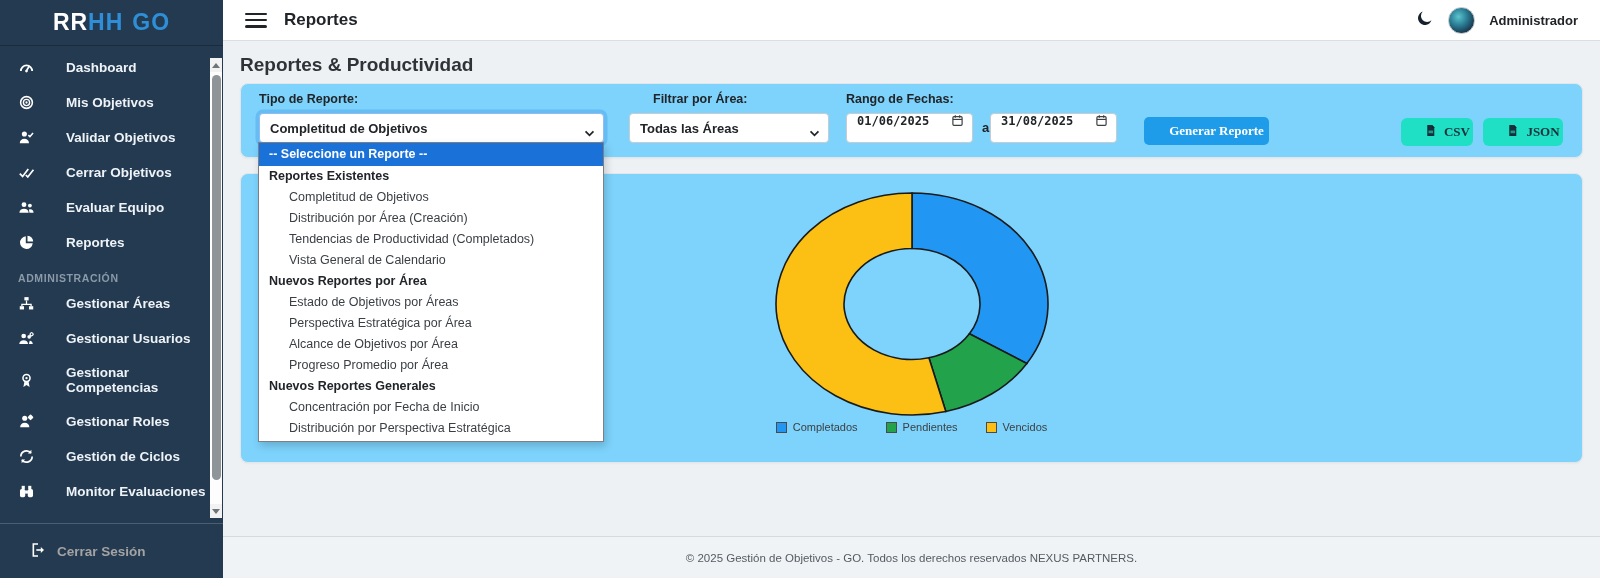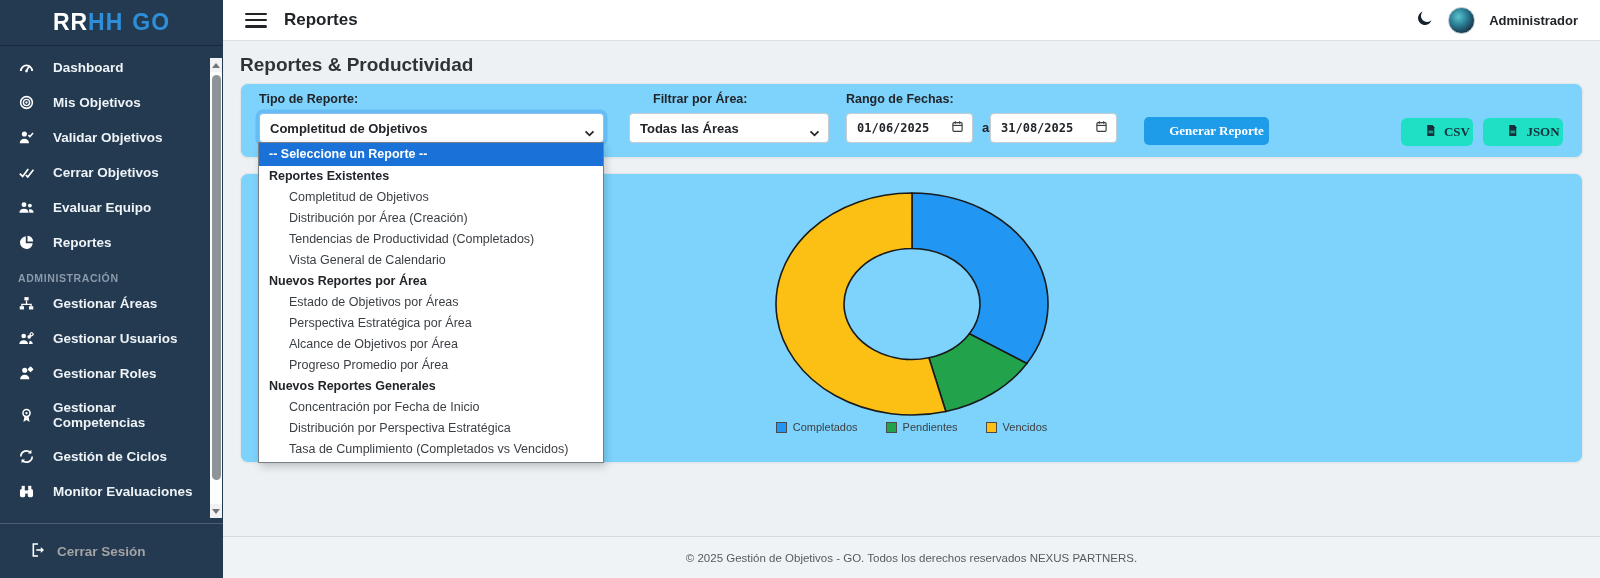--- a/index.html
+++ b/index.html
@@ -7,21 +7,21 @@
   body { font-family: "Liberation Sans", sans-serif; overflow:hidden; }
   .app { position:relative; width:1600px; height:578px; background:#edf1f4; overflow:hidden; }
 
   
   .sidebar { position:absolute; left:0; top:0; width:223px; height:578px; background:#243a51; z-index:10; }
   .logo { height:46px; display:flex; align-items:center; justify-content:center; font-size:23px; font-weight:800; letter-spacing:1px; border-bottom:1px solid rgba(0,0,0,.25); }
   .logo .w { color:#ffffff; }
   .logo .b { color:#2e8fd8; }
   .logo .go { margin-left:9px; }
   .nav { position:absolute; top:50px; left:0; right:14px; }
-  .nav-item { display:flex; align-items:center; gap:18px; padding:9px 0 9px 18px; color:#eef3f7; font-size:13.5px; font-weight:600; cursor:pointer; }
+  .nav-item { display:flex; align-items:center; gap:31px; padding:9px 0 9px 18px; color:#eef3f7; font-size:13.5px; font-weight:600; cursor:pointer; }
   .nav-item svg { display:block; flex:0 0 17px; }
   .section-label { margin:12px 0 2px 18px; font-size:10.5px; font-weight:700; letter-spacing:.6px; color:#8a9aa8; }
   .logout-band { position:absolute; left:0; right:0; bottom:0; height:55px; border-top:1px solid rgba(255,255,255,.18); display:flex; align-items:center; gap:11px; padding-left:30px; color:#a3a3a3; font-size:13.5px; font-weight:600; cursor:pointer; }
 
   
   .sb-scroll { position:absolute; top:58px; right:1px; width:12px; height:460px; background:#fdfdfd; border-radius:2px; }
   .sb-arrow { position:absolute; left:0; width:12px; height:14px; background:#f2f2f2; display:flex; align-items:center; justify-content:center; cursor:pointer; }
   .sb-arrow.up { top:0; }
   .sb-arrow.down { bottom:0; }
   .tri-up { width:0; height:0; border-left:4px solid transparent; border-right:4px solid transparent; border-bottom:5px solid #6f7479; }
@@ -43,21 +43,21 @@
   .page-heading { position:absolute; left:17px; top:13px; font-size:19px; font-weight:800; color:#2f3337; }
 
   .card { position:absolute; background:#7dd3fc; border:1px solid #e2e6ea; border-radius:8px; box-shadow:0 1px 2px rgba(30,40,50,.04); }
   .filter-card { left:17px; top:42px; width:1343px; height:75px; }
   .chart-card { left:17px; top:132px; width:1343px; height:290px; }
 
   .f-label { position:absolute; font-size:12.5px; font-weight:700; color:#212529; }
   .select { position:absolute; height:30px; background:#fff; border:1px solid #c6ccd2; border-radius:4px; display:flex; align-items:center; padding:0 26px 0 10px; font-size:13px; font-weight:600; color:#212529; cursor:pointer; }
   .select.focused { border-color:#8fbdf2; box-shadow:0 0 0 3.5px rgba(30,125,220,.25); }
   .select .chev { position:absolute; right:8px; top:11px; }
-  .dateinput { position:absolute; height:30px; width:127px; background:#fff; border:1px solid #c6ccd2; border-radius:4px; display:flex; align-items:center; justify-content:space-between; padding:0 8px 0 10px; font-family:"DejaVu Sans Mono", monospace; font-size:12px; font-weight:700; color:#212529; cursor:text; }
+  .dateinput { position:absolute; height:30px; width:127px; background:#fff; border:1px solid #c6ccd2; border-radius:4px; display:flex; justify-content:space-between; padding:0 8px 0 10px; font-family:"DejaVu Sans Mono", monospace; font-size:12px; font-weight:700; color:#212529; cursor:text; }
   .date-sep { position:absolute; font-size:13px; font-weight:600; color:#212529; }
   .btn { position:absolute; border:none; border-radius:5px; display:flex; align-items:center; justify-content:center; gap:7px; cursor:pointer; font-family:Liberation Serif, serif;padding-left:20px; }
   .btn-primary { left:903px; top:33px; width:125px; height:28px; background:#1e9be9; color:#fff; font-size:13px; font-weight:700; }
   .btn-export { top:34px; height:28px; background:#1fe0c4; color:#15303a; font-size:13px; font-weight:800; border-radius:6px; }
   .btn-csv { left:1160px; width:72px; }
   .btn-json { left:1242px; width:80px; }
 
   
   .dropdown { position:absolute; left:35px; top:101px; width:346px; background:#fff; border:1px solid #7a8086; z-index:20; box-shadow:2px 4px 8px rgba(0,0,0,.18); padding-bottom:2px; }
   .dd-row { font-size:12.5px; line-height:15px; padding:3px 10px; color:#3a3f44; cursor:pointer; }
@@ -171,36 +171,36 @@
               <path d="M15.4 19.8h5.4c0-2.8-1.8-4.6-4.3-4.6" fill="#fff"></path>
               <circle cx="19.2" cy="6" r="2.1" fill="none" stroke="#fff" stroke-width="1.6"></circle>
               <path d="M19.2 2.9v1M19.2 8.1v1M16.5 6h1M20.9 6h1" stroke="#fff" stroke-width="1.4"></path>
             </svg>
           </span>
         <span>Gestionar Usuarios</span>
       </div>
       <div class="nav-item">
         <span>
             <svg width="17" height="17" viewBox="0 0 24 24">
+              <circle cx="12" cy="8.6" r="5" fill="none" stroke="#fff" stroke-width="2.2"></circle>
+              <circle cx="12" cy="8.6" r="1.7" fill="#fff"></circle>
+              <path d="M9.2 13.2L7.6 21l4.4-2.5L16.4 21l-1.6-7.8" fill="#fff"></path>
+            </svg>
+          </span>
+        <span>Gestionar Competencias</span>
+      </div>
+      <div class="nav-item">
+        <span>
+            <svg width="17" height="17" viewBox="0 0 24 24">
               <circle cx="9.5" cy="7.5" r="3.6" fill="#fff"></circle>
               <path d="M3 20c0-3.7 2.9-6.1 6.5-6.1S16 16.3 16 20z" fill="#fff"></path>
               <rect x="14.6" y="3" width="6.2" height="6.2" rx="1.2" transform="rotate(45 17.7 6.1)" fill="#fff"></rect>
             </svg>
           </span>
         <span>Gestionar Roles</span>
-      </div>
-      <div class="nav-item">
-        <span>
-            <svg width="17" height="17" viewBox="0 0 24 24">
-              <circle cx="12" cy="8.6" r="5" fill="none" stroke="#fff" stroke-width="2.2"></circle>
-              <circle cx="12" cy="8.6" r="1.7" fill="#fff"></circle>
-              <path d="M9.2 13.2L7.6 21l4.4-2.5L16.4 21l-1.6-7.8" fill="#fff"></path>
-            </svg>
-          </span>
-        <span>Gestionar Competencias</span>
       </div>
       <div class="nav-item">
         <span>
             <svg width="17" height="17" viewBox="0 0 24 24">
               <path d="M20 12a8 8 0 0 1-14.3 4.9" fill="none" stroke="#fff" stroke-width="2.4"></path>
               <path d="M4 12a8 8 0 0 1 14.3-4.9" fill="none" stroke="#fff" stroke-width="2.4"></path>
               <path d="M18.9 2.6v5h-5z" fill="#fff"></path>
               <path d="M5.1 21.4v-5h5z" fill="#fff"></path>
             </svg>
           </span>
@@ -328,21 +328,20 @@
 
       <div class="dd-row dd-group">Nuevos Reportes por Área</div>
       <div class="dd-row dd-opt">Estado de Objetivos por Áreas</div>
       <div class="dd-row dd-opt">Perspectiva Estratégica por Área</div>
       <div class="dd-row dd-opt">Alcance de Objetivos por Área</div>
       <div class="dd-row dd-opt">Progreso Promedio por Área</div>
 
       <div class="dd-row dd-group">Nuevos Reportes Generales</div>
       <div class="dd-row dd-opt">Concentración por Fecha de Inicio</div>
       <div class="dd-row dd-opt">Distribución por Perspectiva Estratégica</div>
-      <div class="dd-row dd-opt">Tasa de Cumplimiento (Completados vs Vencidos)</div>
     </div>
 
     <section class="card chart-card">
       <svg id="donut" width="300" height="232" viewBox="0 0 300 232">
           <path d="M150 5A136 111 0 0 1 264.828597868274 175.47677424266863L207.414298934137 145.7383871213343A68 55.5 0 0 0 150 60.5Z" fill="#2196F3" stroke="#1A1A1A" stroke-width="1.6"></path>
           <path d="M264.828597868274 175.47677424266863A136 111 0 0 1 183.82182465442028 223.51273088527805L166.91091232721013 169.75636544263904A68 55.5 0 0 0 207.414298934137 145.7383871213343Z" fill="#21A24B" stroke="#1A1A1A" stroke-width="1.6"></path>
           <path d="M183.82182465442028 223.51273088527805A136 111 0 1 1 149.99999999999997 5L150 60.5A68 55.5 0 1 0 166.91091232721013 169.75636544263904Z" fill="#FCC014" stroke="#1A1A1A" stroke-width="1.6"></path>
         </svg>
       <div class="legend">
         <span class="legend-item">

